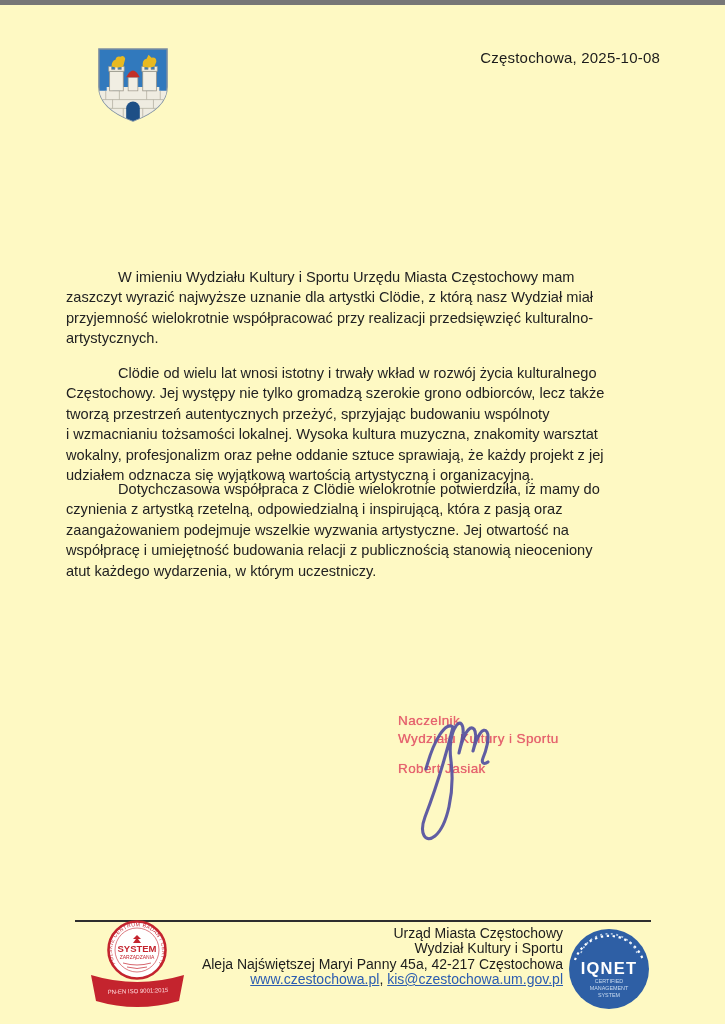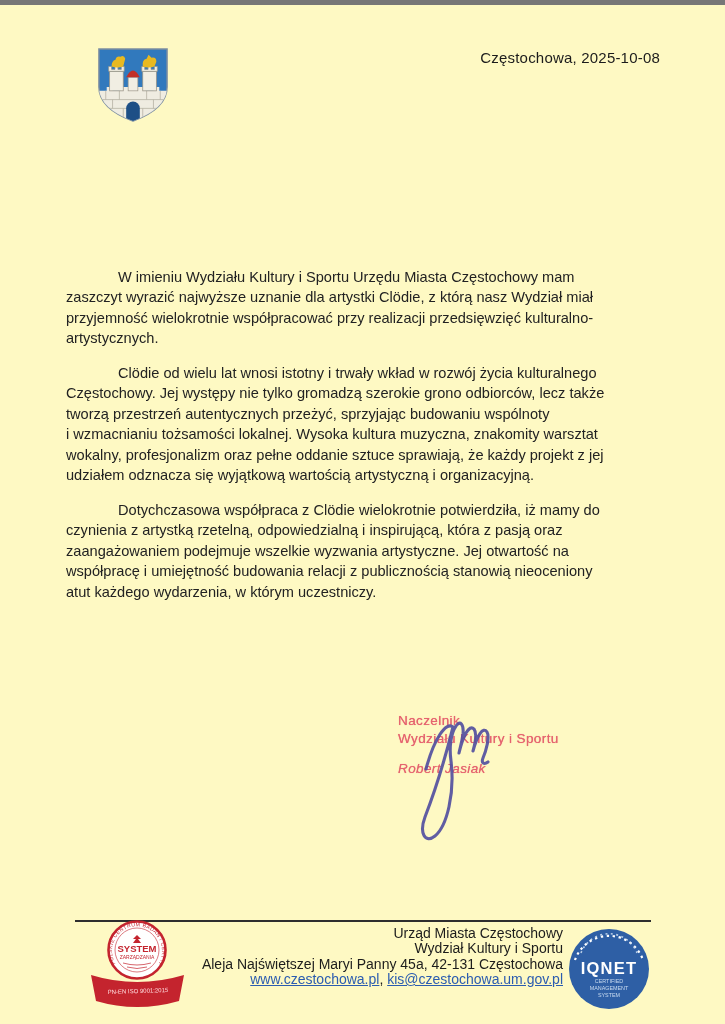--- a/index.html
+++ b/index.html
@@ -11,26 +11,26 @@
   }
   
   .coat{position:absolute;left:96px;top:41px;width:74px;height:78px;}
   .dateline{position:absolute;top:44px;right:84px;font-size:15px;color:#1c1c1c;letter-spacing:.2px;}
   
   .title{position:absolute;top:187px;left:0;width:100%;text-align:center;
     font-size:15.2px;font-weight:bold;letter-spacing:.3px;color:#161616;}
   
   .para{position:absolute;left:66px;width:600px;margin:0;font-size:14.6px;
     line-height:20.4px;white-space:pre;text-indent:52px;color:#222;}
-  .p1{top:262px}.p2{top:358px}.p3{top:495px}.p4{top:611px}
+  .p1{top:262px}.p2{top:358px}.p3{top:474px}.p4{top:611px}
   
   .stamp{position:absolute;left:398px;top:707px;width:180px;text-align:left;
     font-size:13.5px;line-height:17.5px;letter-spacing:.4px;
     text-shadow:0 0 .7px currentColor;}
-  .stamp .name{margin-top:13px;font-style:italic;}
+  .stamp .name{margin-top:13px;}
   .signature{position:absolute;left:390px;top:698px;width:190px;height:150px;}
   
   .rule{position:absolute;left:75px;top:915px;width:576px;height:2px;background:#2e2e2e;}
   .foot{position:absolute;left:138px;top:921px;width:425px;text-align:right;
     font-size:14px;line-height:15.3px;color:#1c1c1c;}
   .foot a{text-decoration:underline;cursor:pointer;}
   .pcbc{position:absolute;left:89px;top:914px;width:100px;height:88px;}
   .iqnet{position:absolute;left:561px;top:917px;width:96px;height:92px;}
   svg text{font-family:"Liberation Sans",sans-serif;}
 </style>
@@ -91,21 +91,21 @@
              C57,123 65,90 61,58 C59,44 61,30 66,23 C70,17 74,21 73,31 C72,39 70,45 69,50
              C73,33 79,21 84,26 C87,30 85,41 83,48 C87,33 93,23 97,29 C100,34 96,48 93,55
              C91,60 94,62 98,59" fill="none" stroke="#524fa0" stroke-width="3.1" stroke-linecap="round" stroke-linejoin="round" opacity="0.92"></path>
   </svg>
 
   <div class="rule"></div>
 
   <div class="foot">
     <div>Urząd Miasta Częstochowy</div>
     <div>Wydział Kultury i Sportu</div>
-    <div>Aleja Najświętszej Maryi Panny 45a, 42-131 Częstochowa</div>
+    <div>Aleja Najświętszej Maryi Panny 45a, 42-217 Częstochowa</div>
     <div style="color:#2b5cb0;">
       <a>www.czestochowa.pl</a><span style="color:#1c1c1c;text-decoration:none;">, </span><a>kis@czestochowa.um.gov.pl</a>
     </div>
   </div>
 
   <svg class="pcbc" viewBox="0 0 100 88">
     <circle cx="48" cy="31" r="28.5" fill="#fff" stroke="#c4242e" stroke-width="2.6"></circle>
     <circle cx="48" cy="31" r="22" fill="none" stroke="#c4242e" stroke-width="0.6"></circle>
     <path id="pcbcArc" d="M26.5,45 A25,25 0 1 1 69.5,45" fill="none"></path>
     <text font-size="5.2" fill="#c4242e" letter-spacing="0.4">

